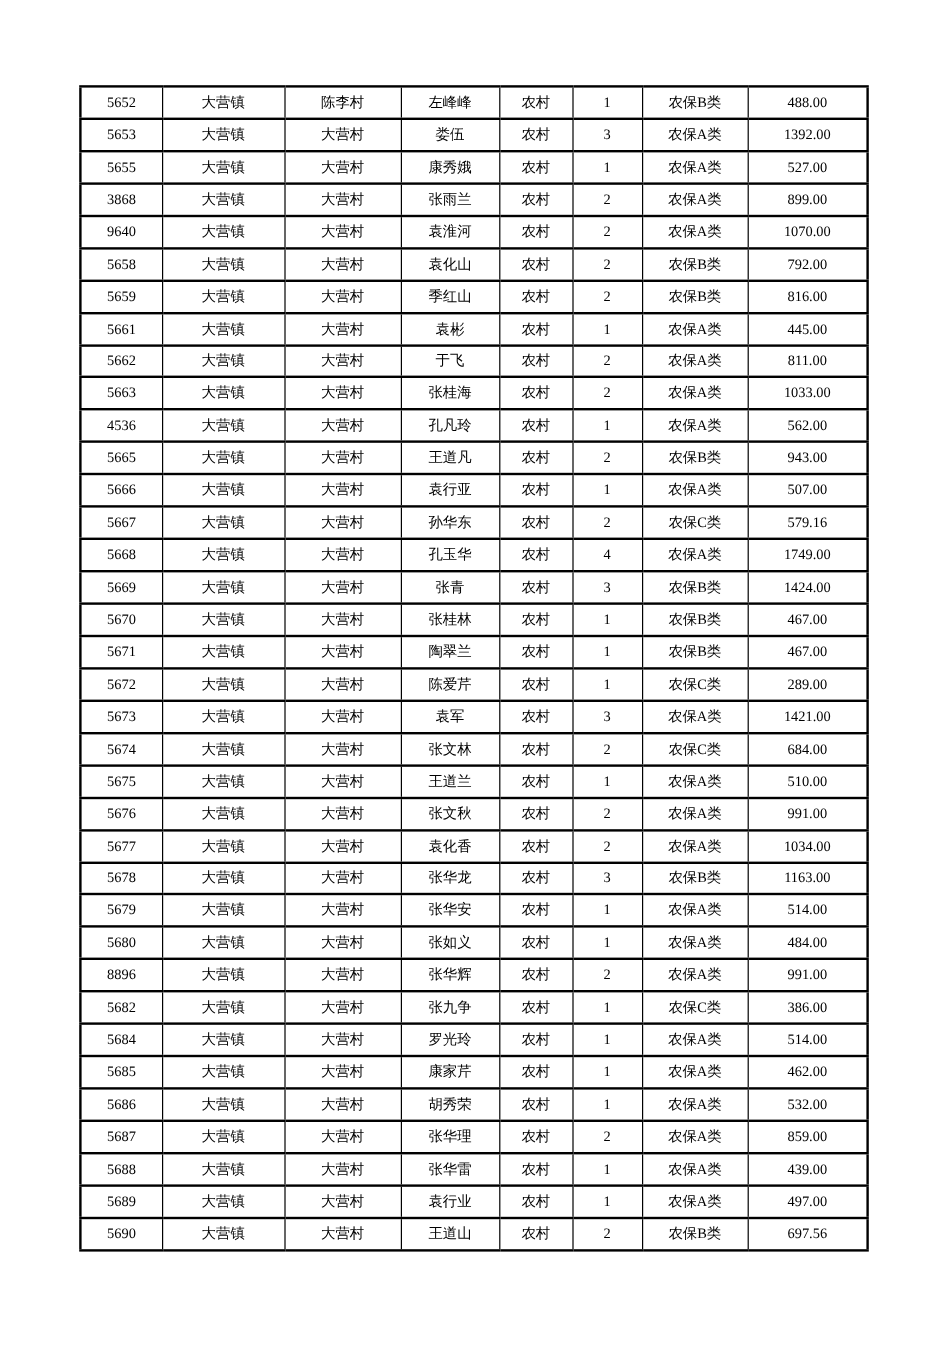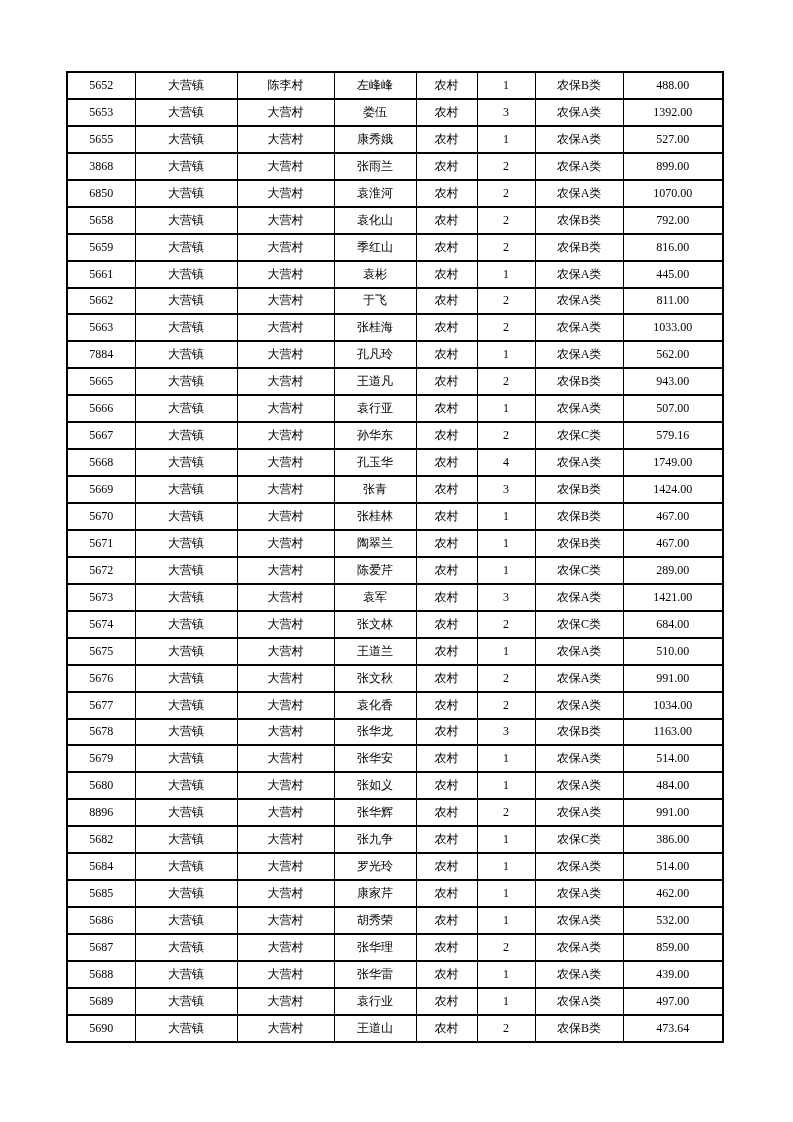--- a/index.html
+++ b/index.html
@@ -97,21 +97,21 @@
           <td>3868</td>
           <td>大营镇</td>
           <td>大营村</td>
           <td>张雨兰</td>
           <td>农村</td>
           <td>2</td>
           <td>农保A类</td>
           <td>899.00</td>
         </tr>
         <tr>
-          <td>6850</td>
+          <td>9640</td>
           <td>大营镇</td>
           <td>大营村</td>
           <td>袁淮河</td>
           <td>农村</td>
           <td>2</td>
           <td>农保A类</td>
           <td>1070.00</td>
         </tr>
         <tr>
           <td>5658</td>
@@ -157,21 +157,21 @@
           <td>5663</td>
           <td>大营镇</td>
           <td>大营村</td>
           <td>张桂海</td>
           <td>农村</td>
           <td>2</td>
           <td>农保A类</td>
           <td>1033.00</td>
         </tr>
         <tr>
-          <td>7884</td>
+          <td>4536</td>
           <td>大营镇</td>
           <td>大营村</td>
           <td>孔凡玲</td>
           <td>农村</td>
           <td>1</td>
           <td>农保A类</td>
           <td>562.00</td>
         </tr>
         <tr>
           <td>5665</td>
@@ -414,17 +414,17 @@
           <td>497.00</td>
         </tr>
         <tr>
           <td>5690</td>
           <td>大营镇</td>
           <td>大营村</td>
           <td>王道山</td>
           <td>农村</td>
           <td>2</td>
           <td>农保B类</td>
-          <td>473.64</td>
+          <td>697.56</td>
         </tr>
       </tbody>
   </table>
 </div>
 
 </body></html>

